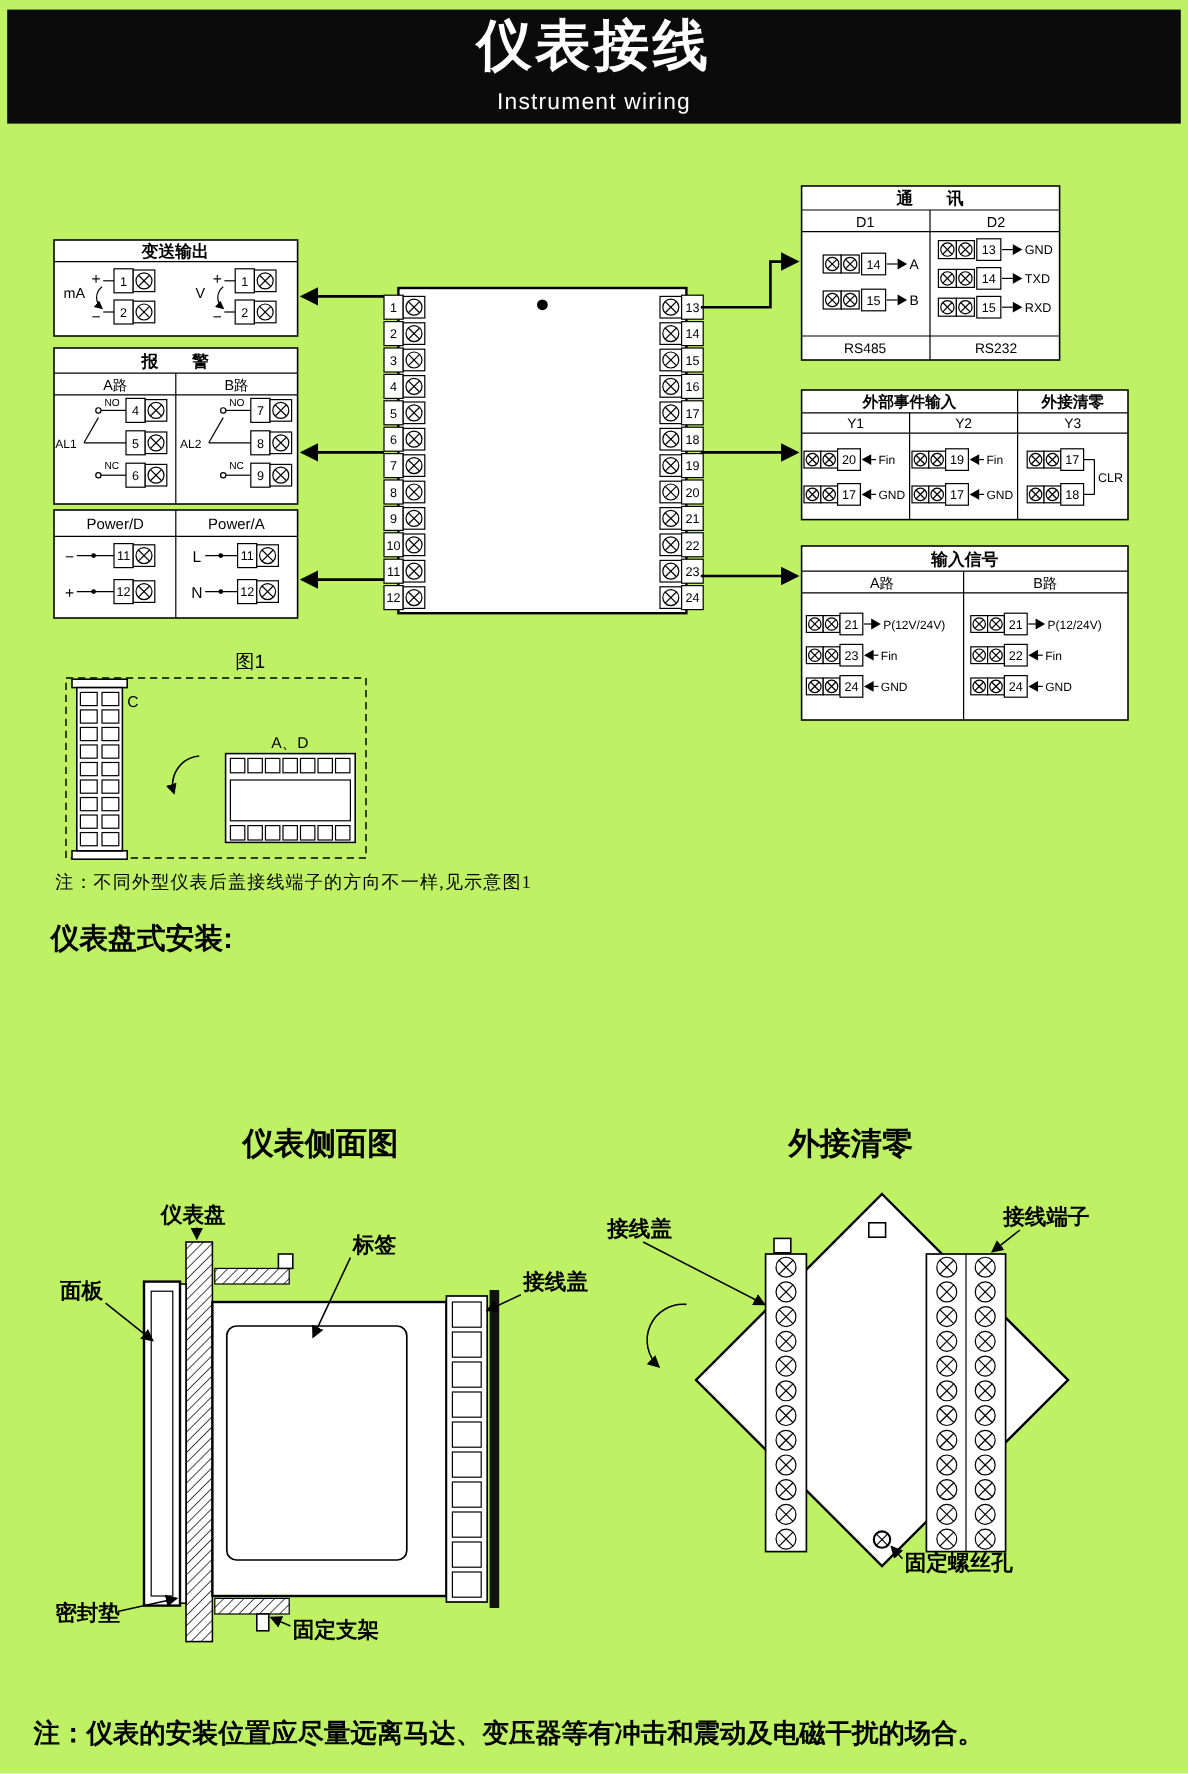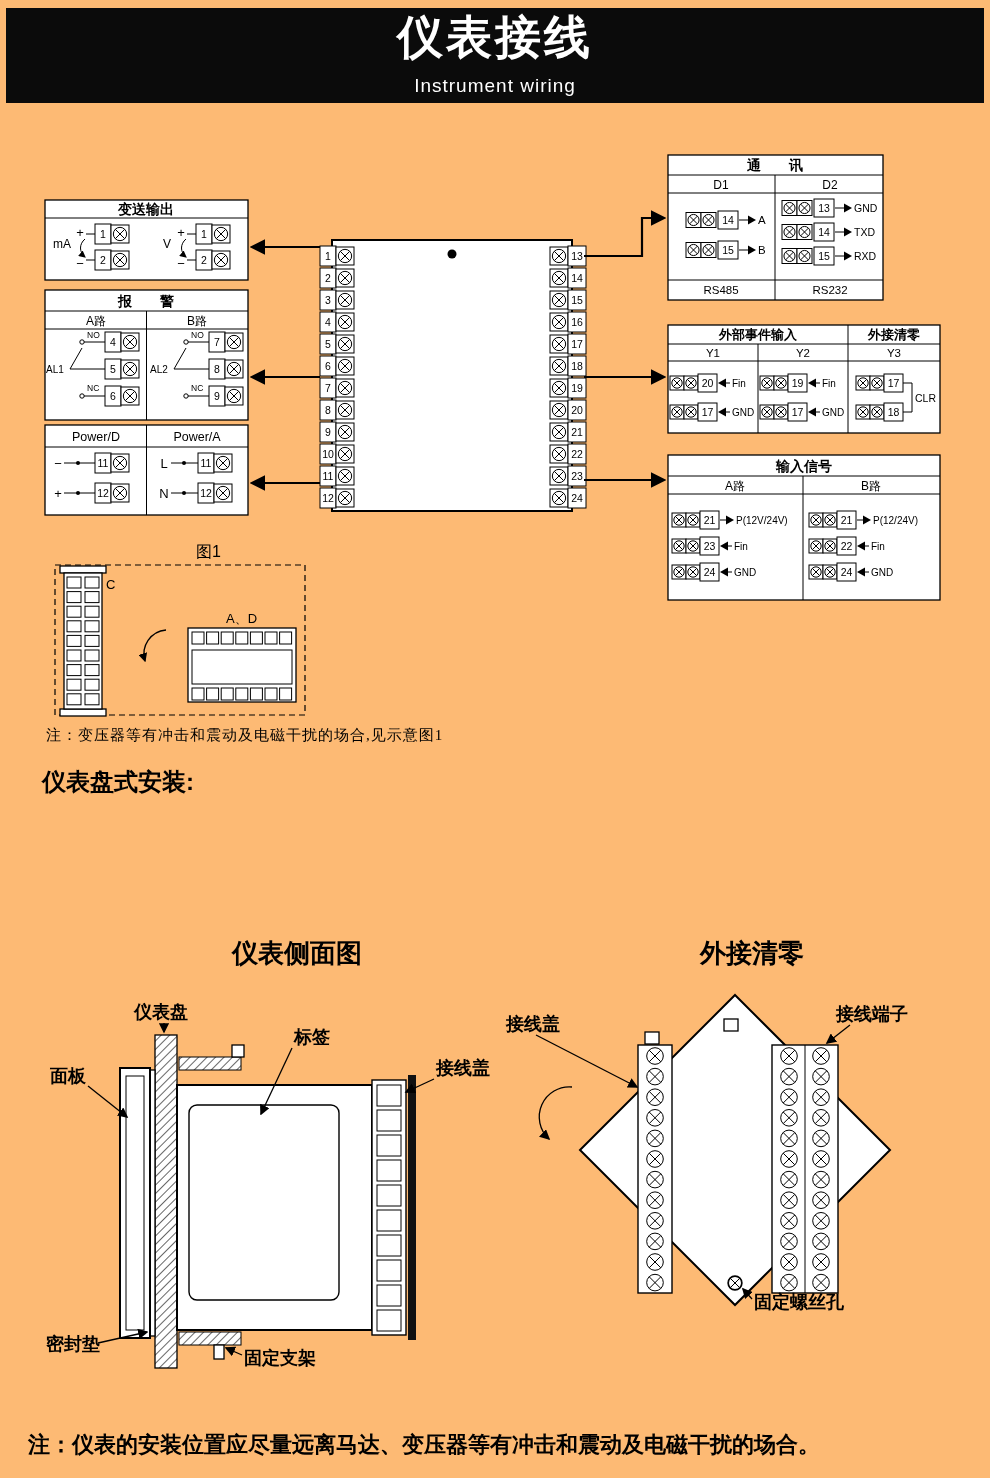--- a/index.html
+++ b/index.html
@@ -1,16 +1,16 @@
 <!DOCTYPE html>
 <html><head>
 <meta charset="utf-8">
 <style>
   html,body{margin:0;padding:0;background:#fff;}
-  #page{position:relative;width:990px;height:1478px;background:#fdba74;font-family:"Liberation Sans","DejaVu Sans",sans-serif;overflow:hidden;}
+  #page{position:relative;width:990px;height:1478px;background:#bef264;font-family:"Liberation Sans","DejaVu Sans",sans-serif;overflow:hidden;}
   
   #hdr{position:absolute;left:6px;top:8px;width:978px;height:95px;background:#0b0b0b;display:flex;flex-direction:column;align-items:center;justify-content:center;}
   #hdr .ttl{color:#fff;font-size:46px;font-weight:900;letter-spacing:3px;line-height:1;}
   #hdr .sub{color:#fff;font-size:19px;letter-spacing:1px;margin-top:15px;}
   
   svg{position:absolute;left:0;}
   .bx{fill:#fff;stroke:#000;stroke-width:1.3;}
   .bx2{fill:#fff;stroke:#000;stroke-width:2;}
   .ln{stroke:#000;stroke-width:1;}
   .ln14{stroke:#000;stroke-width:1.4;}
@@ -21,21 +21,21 @@
   text{fill:#000;font-family:"Liberation Sans","DejaVu Sans",sans-serif;}
   .tc{text-anchor:middle;} .ts{text-anchor:start;}
   .t8{font-size:8.5px;} .t10{font-size:10px;} .t105{font-size:10.5px;}
   .t115{font-size:11.5px;} .t12{font-size:12px;} .t125{font-size:12.5px;} .t13{font-size:13px;}
   .t14b{font-size:14px;font-weight:bold;} .t13b{font-size:13px;font-weight:bold;}
   .t16{font-size:16px;} .lbl{font-size:18px;font-weight:600;}
   
   #note1{position:absolute;left:46px;top:726px;font-size:15px;color:#000;font-family:"Liberation Serif","DejaVu Serif",serif;letter-spacing:1px;}
   #installHead{position:absolute;left:42px;top:766px;font-size:24px;font-weight:700;color:#000;}
   #installPara{position:absolute;left:30px;top:806px;width:920px;font-size:23px;font-weight:700;color:#000;line-height:36px;text-indent:2em;}
-  .diagTitle{position:absolute;top:936px;width:190px;text-align:center;font-size:26px;font-weight:700;color:#000;font-family:"Liberation Serif","DejaVu Serif",serif;}
+  .diagTitle{position:absolute;top:936px;width:190px;text-align:left;font-size:26px;font-weight:700;color:#000;font-family:"Liberation Serif","DejaVu Serif",serif;}
   #sideTitle{left:202px;} #backTitle{left:657px;}
   #note2{position:absolute;left:28px;top:1430px;font-size:22px;font-weight:700;color:#000;}
 </style>
 </head>
 <body>
 
 <div id="page">
 
   <div id="hdr">
     <div class="ttl">仪表接线</div>
@@ -791,21 +791,21 @@
           <rect x="206.6" y="548" width="12" height="12" fill="#fff" stroke="#000" stroke-width="1"></rect>
           <rect x="221.2" y="548" width="12" height="12" fill="#fff" stroke="#000" stroke-width="1"></rect>
           <rect x="235.8" y="548" width="12" height="12" fill="#fff" stroke="#000" stroke-width="1"></rect>
           <rect x="250.4" y="548" width="12" height="12" fill="#fff" stroke="#000" stroke-width="1"></rect>
           <rect x="265" y="548" width="12" height="12" fill="#fff" stroke="#000" stroke-width="1"></rect>
           <rect x="279.6" y="548" width="12" height="12" fill="#fff" stroke="#000" stroke-width="1"></rect>
         </g>
     </g>
   </svg>
 
-  <div id="note1">注：变压器等有冲击和震动及电磁干扰的场合,见示意图1</div>
+  <div id="note1">注：不同外型仪表后盖接线端子的方向不一样,见示意图1</div>
 
   <div id="installHead">仪表盘式安装:</div>
 
   <div id="sideTitle" class="diagTitle">仪表侧面图</div>
   <div id="backTitle" class="diagTitle">外接清零</div>
 
   <svg id="installSvg" style="top:975px" width="990" height="420" viewBox="0 0 990 420">
     <defs>
       <marker id="ah2" viewBox="0 0 10 10" refX="8.5" refY="5" markerWidth="8" markerHeight="8" orient="auto">
         <path d="M0,0L10,5L0,10z" fill="#000"></path>

